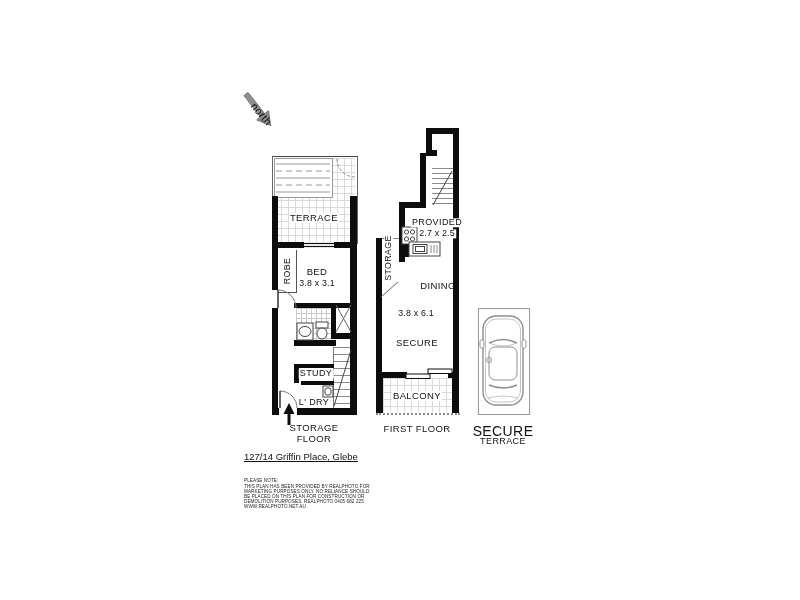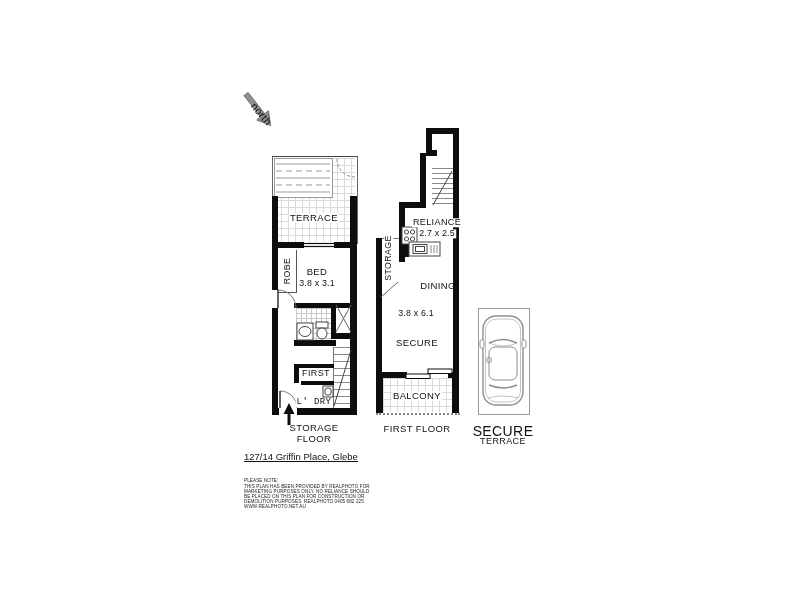--- a/index.html
+++ b/index.html
@@ -63,22 +63,22 @@
     <div class="thinbox" style="left:278px;top:250px;width:18px;height:42px;border-right:1px solid #555;border-bottom:1px solid #555;"></div>
 
     <div class="tiles-sm" style="left:296px;top:308px;width:35px;height:32px;"></div>
 
     <div class="stairs" style="left:333px;top:347px;width:17px;height:61px;"></div>
 
     <div class="lbl" style="left:314px;top:218px;">TERRACE</div>
     <div class="lbl rot" style="left:288px;top:271px;">ROBE</div>
     <div class="lbl nobg" style="left:317px;top:272px;">BED</div>
     <div class="lbl nobg dims" style="left:317px;top:284px;">3.8 x 3.1</div>
-    <div class="lbl" style="left:316px;top:374px;font-size:9px;">FIRST</div>
-    <div class="lbl" style="left:314px;top:403px;font-size:9px;font-family:Liberation Mono, monospace;">L' DRY</div>
+    <div class="lbl" style="left:316px;top:374px;font-size:9px;">STUDY</div>
+    <div class="lbl" style="left:314px;top:403px;font-size:9px;">L' DRY</div>
     <div class="lbl nobg" style="left:314px;top:428px;">STORAGE</div>
     <div class="lbl nobg" style="left:314px;top:439px;">FLOOR</div>
   </div>
 
   <div>
 
     <div class="wall" style="left:426px;top:128px;width:33px;height:6px;"></div>
     <div class="wall" style="left:453px;top:128px;width:6px;height:250px;"></div>
     <div class="wall" style="left:426px;top:128px;width:6px;height:27px;"></div>
     <div class="wall" style="left:426px;top:150px;width:11px;height:6px;"></div>
@@ -91,21 +91,21 @@
     <div class="wall" style="left:377px;top:372px;width:30px;height:6px;"></div>
     <div class="wall" style="left:448px;top:372px;width:11px;height:6px;"></div>
     <div class="wall" style="left:377px;top:378px;width:6px;height:35px;"></div>
     <div class="wall" style="left:452px;top:378px;width:7px;height:35px;"></div>
 
     <div class="stairs-ff" style="left:432px;top:168px;width:21px;height:39px;"></div>
 
     <div class="tiles" style="left:383px;top:378px;width:69px;height:34px;"></div>
     <div class="dashed-edge" style="left:376px;top:413px;width:84px;height:1px;"></div>
 
-    <div class="lbl" style="left:437px;top:223px;font-size:9px;">RELIANCE</div>
+    <div class="lbl" style="left:437px;top:223px;font-size:9px;">PROVIDED</div>
     <div class="lbl dims" style="left:437px;top:234px;">2.7 x 2.5</div>
     <div class="lbl rot" style="left:389px;top:258px;">STORAGE</div>
     <div class="lbl nobg" style="left:419px;top:286px;margin-left:19px;">DINING</div>
     <div class="lbl nobg dims" style="left:416px;top:314px;">3.8 x 6.1</div>
     <div class="lbl nobg" style="left:417px;top:343px;">SECURE</div>
     <div class="lbl" style="left:417px;top:396px;">BALCONY</div>
     <div class="lbl nobg" style="left:417px;top:429px;">FIRST FLOOR</div>
   </div>
 
   <div>

